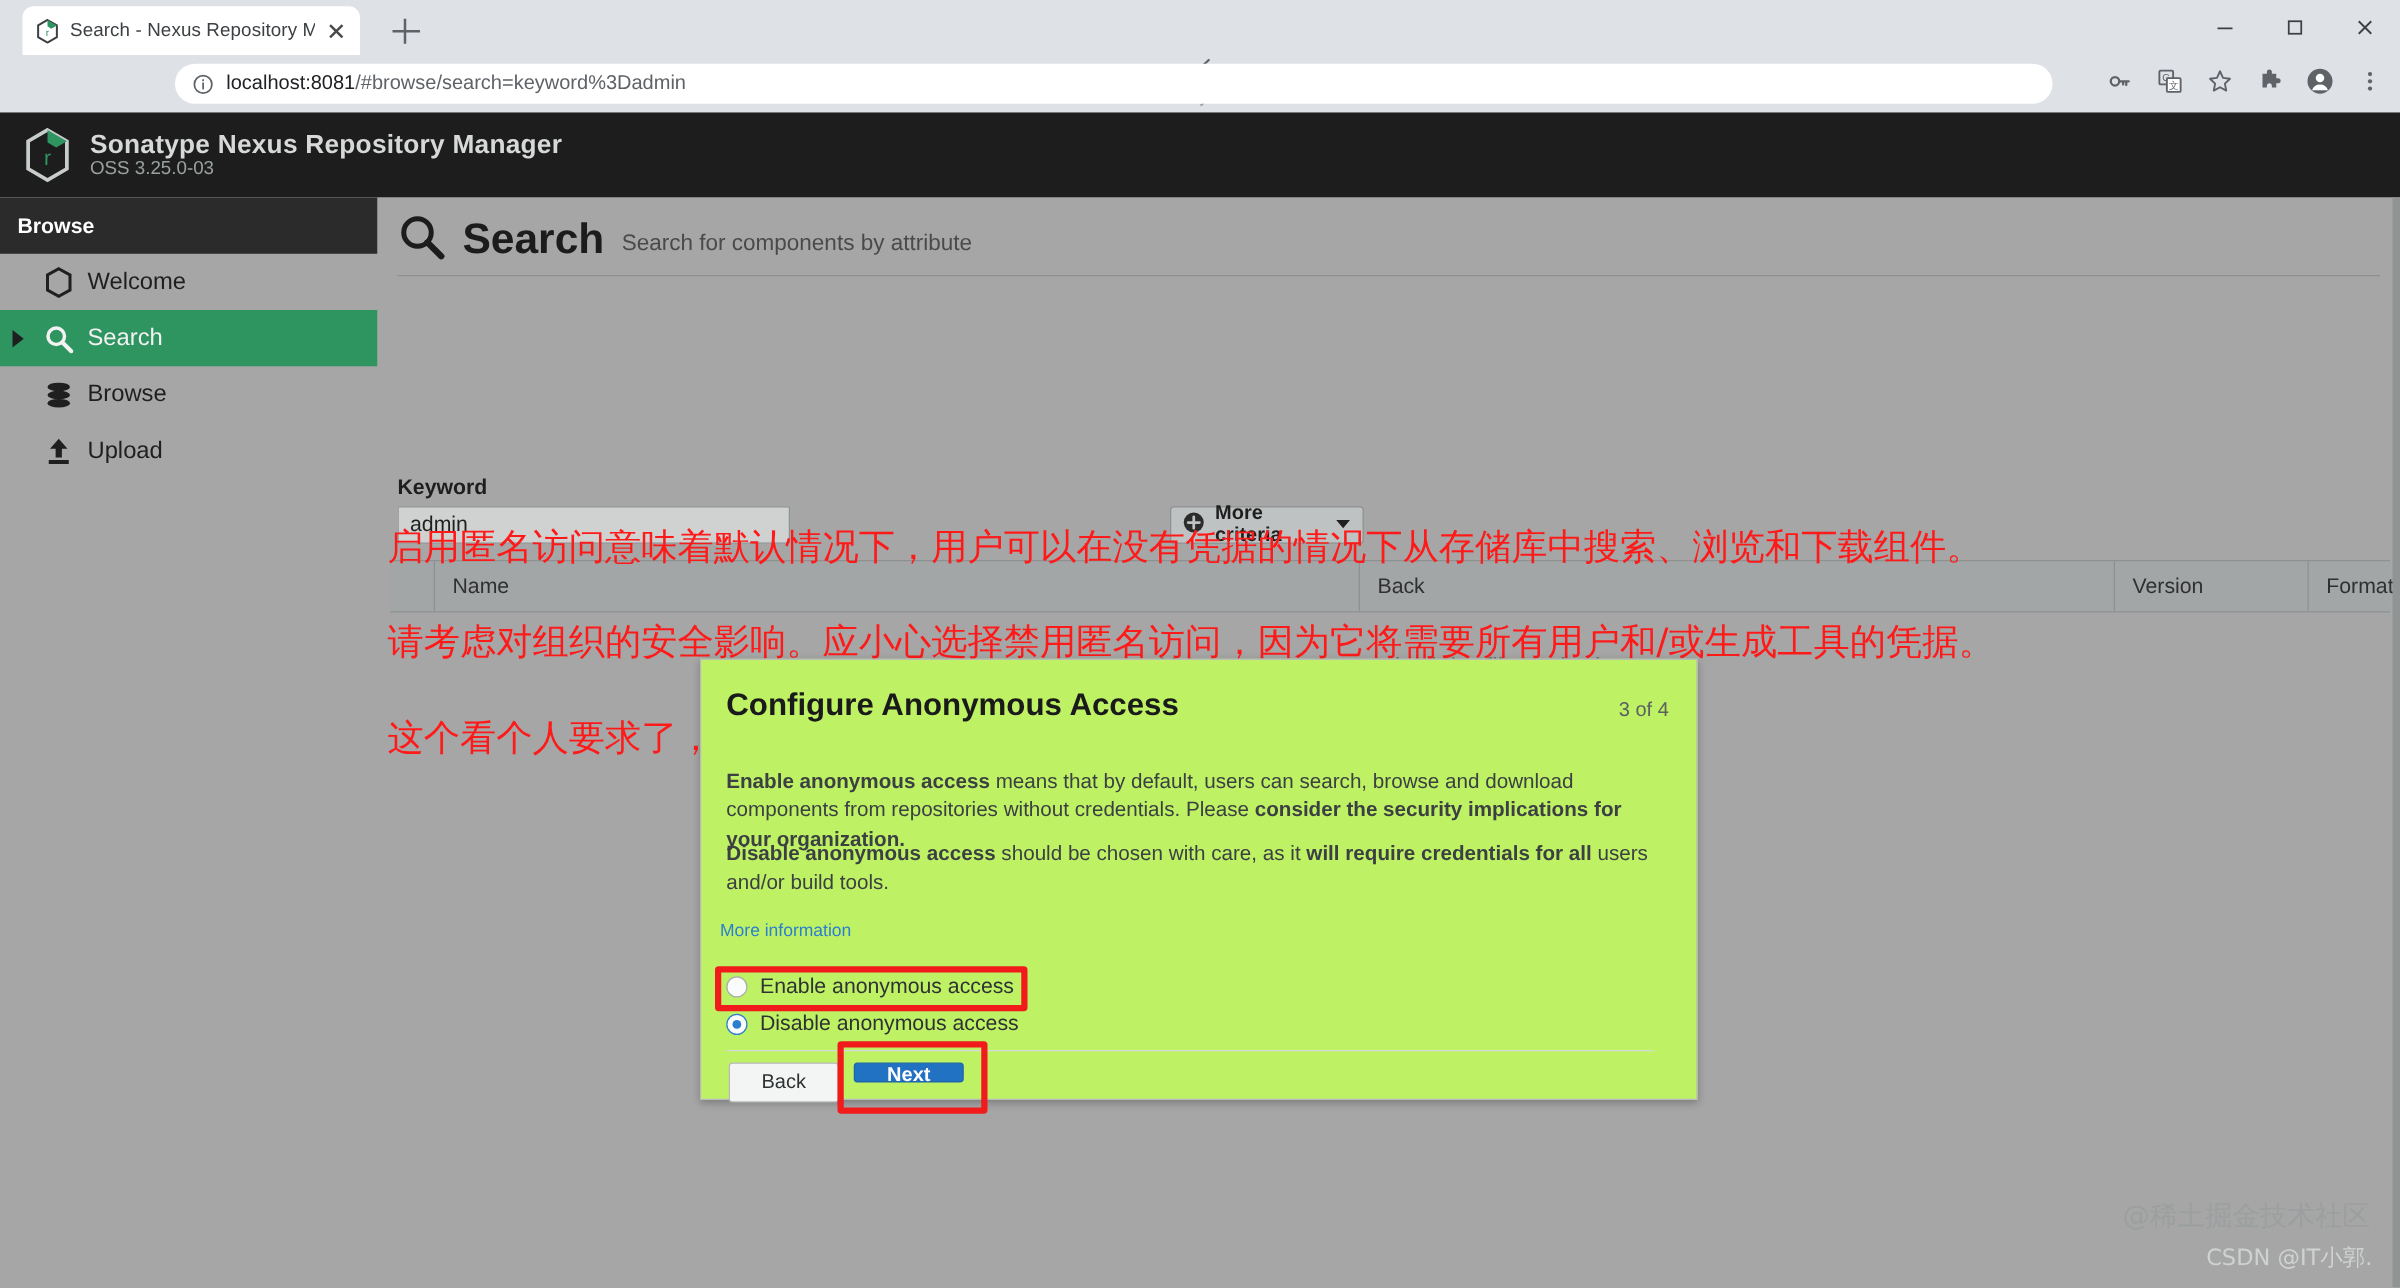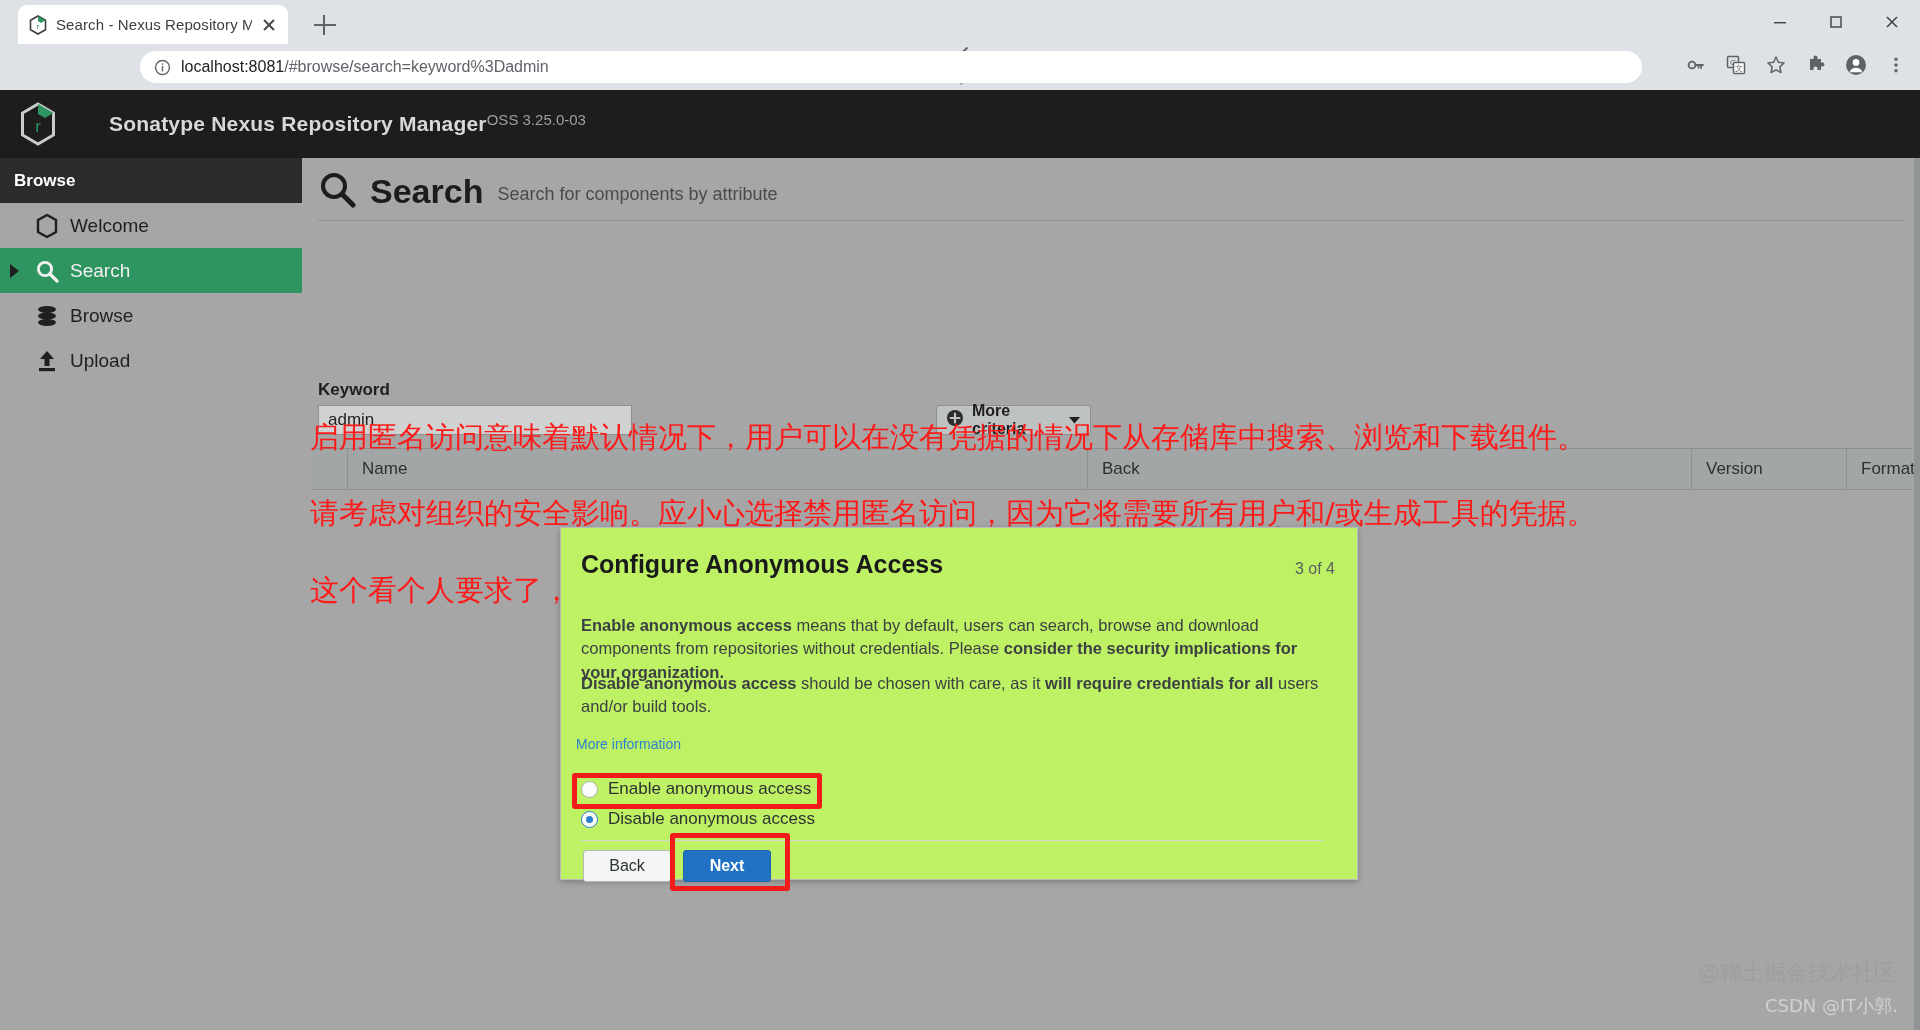--- a/index.html
+++ b/index.html
@@ -53,21 +53,21 @@
   #omnibox .site-info { width:17px; height:17px; flex:0 0 17px; }
   #omnibox .url { font-size:16px; color:#202124; white-space:nowrap; overflow:hidden; }
   #omnibox .url .dim { color:#5f6368; }
   #tb-right { position:absolute; right:6px; top:3px; display:flex; align-items:center; gap:4px; }
   .tb-icon { width:36px; height:36px; display:flex; align-items:center; justify-content:center; cursor:pointer; }
 
   
   #nx-header { position:absolute; left:0; top:90px; width:1920px; height:68px; background:#1d1d1d; }
   #nx-brand { position:absolute; left:10px; top:0; height:68px; display:flex; align-items:center; gap:14px; padding-left:8px; }
   #nx-brand .logo { width:40px; height:44px; flex:0 0 40px; }
-  #nx-brand .brand-text { display:flex; flex-direction:row; justify-content:center; line-height:1.12;margin-left:37px; }
+  #nx-brand .brand-text { display:flex; flex-direction:column; justify-content:center; line-height:1.12; }
   #nx-brand .brand-title { color:#d7d9d8; font-size:21px; font-weight:bold; letter-spacing:.2px; white-space:nowrap; }
   #nx-brand .brand-version { color:#9aa0a0; font-size:15px; }
 
   .nx-tab {
     position:absolute; top:90px; width:68px; height:68px;
     display:flex; align-items:center; justify-content:center; cursor:pointer;
   }
   #nx-tab-browse { left:410px; background:#2e9460; }
   #nx-tab-admin  { left:490px; background:#1d1d1d; }
   #nx-tab-browse::after {
@@ -167,21 +167,21 @@
     content:""; position:absolute; left:4px; top:4px; width:7px; height:7px;
     border-radius:50%; background:#2c7fd0;
   }
   #modal-sep { position:absolute; left:20px; top:312px; width:742px; height:1px; background:#d6d9d9; }
   #btn-back {
     position:absolute; left:22px; top:322px; width:88px; height:32px;
     background:#f3f4f4; border:1px solid #b7baba; border-radius:3px;
     font-size:16px; color:#2f3233; cursor:pointer; font-family:"Liberation Sans", sans-serif;
   }
   #btn-next {
-    position:absolute; left:122px; top:322px; width:88px; height:32px;
+    position:absolute; left:122px; top:322px; width:88px; height:16px;
     background:#2272c4; border:1px solid #1d63ab; border-radius:3px;
     font-size:16px; font-weight:bold; color:#fff; cursor:pointer; font-family:"Liberation Sans", sans-serif;
   }
 
   
   .hl-box { position:absolute; border:5px solid #f21b1b; border-radius:3px; pointer-events:none; }
   #hl-radio { left:572px; top:773px; width:250px; height:36px; }
   #hl-next  { left:670px; top:833px; width:120px; height:58px; }
 
   

